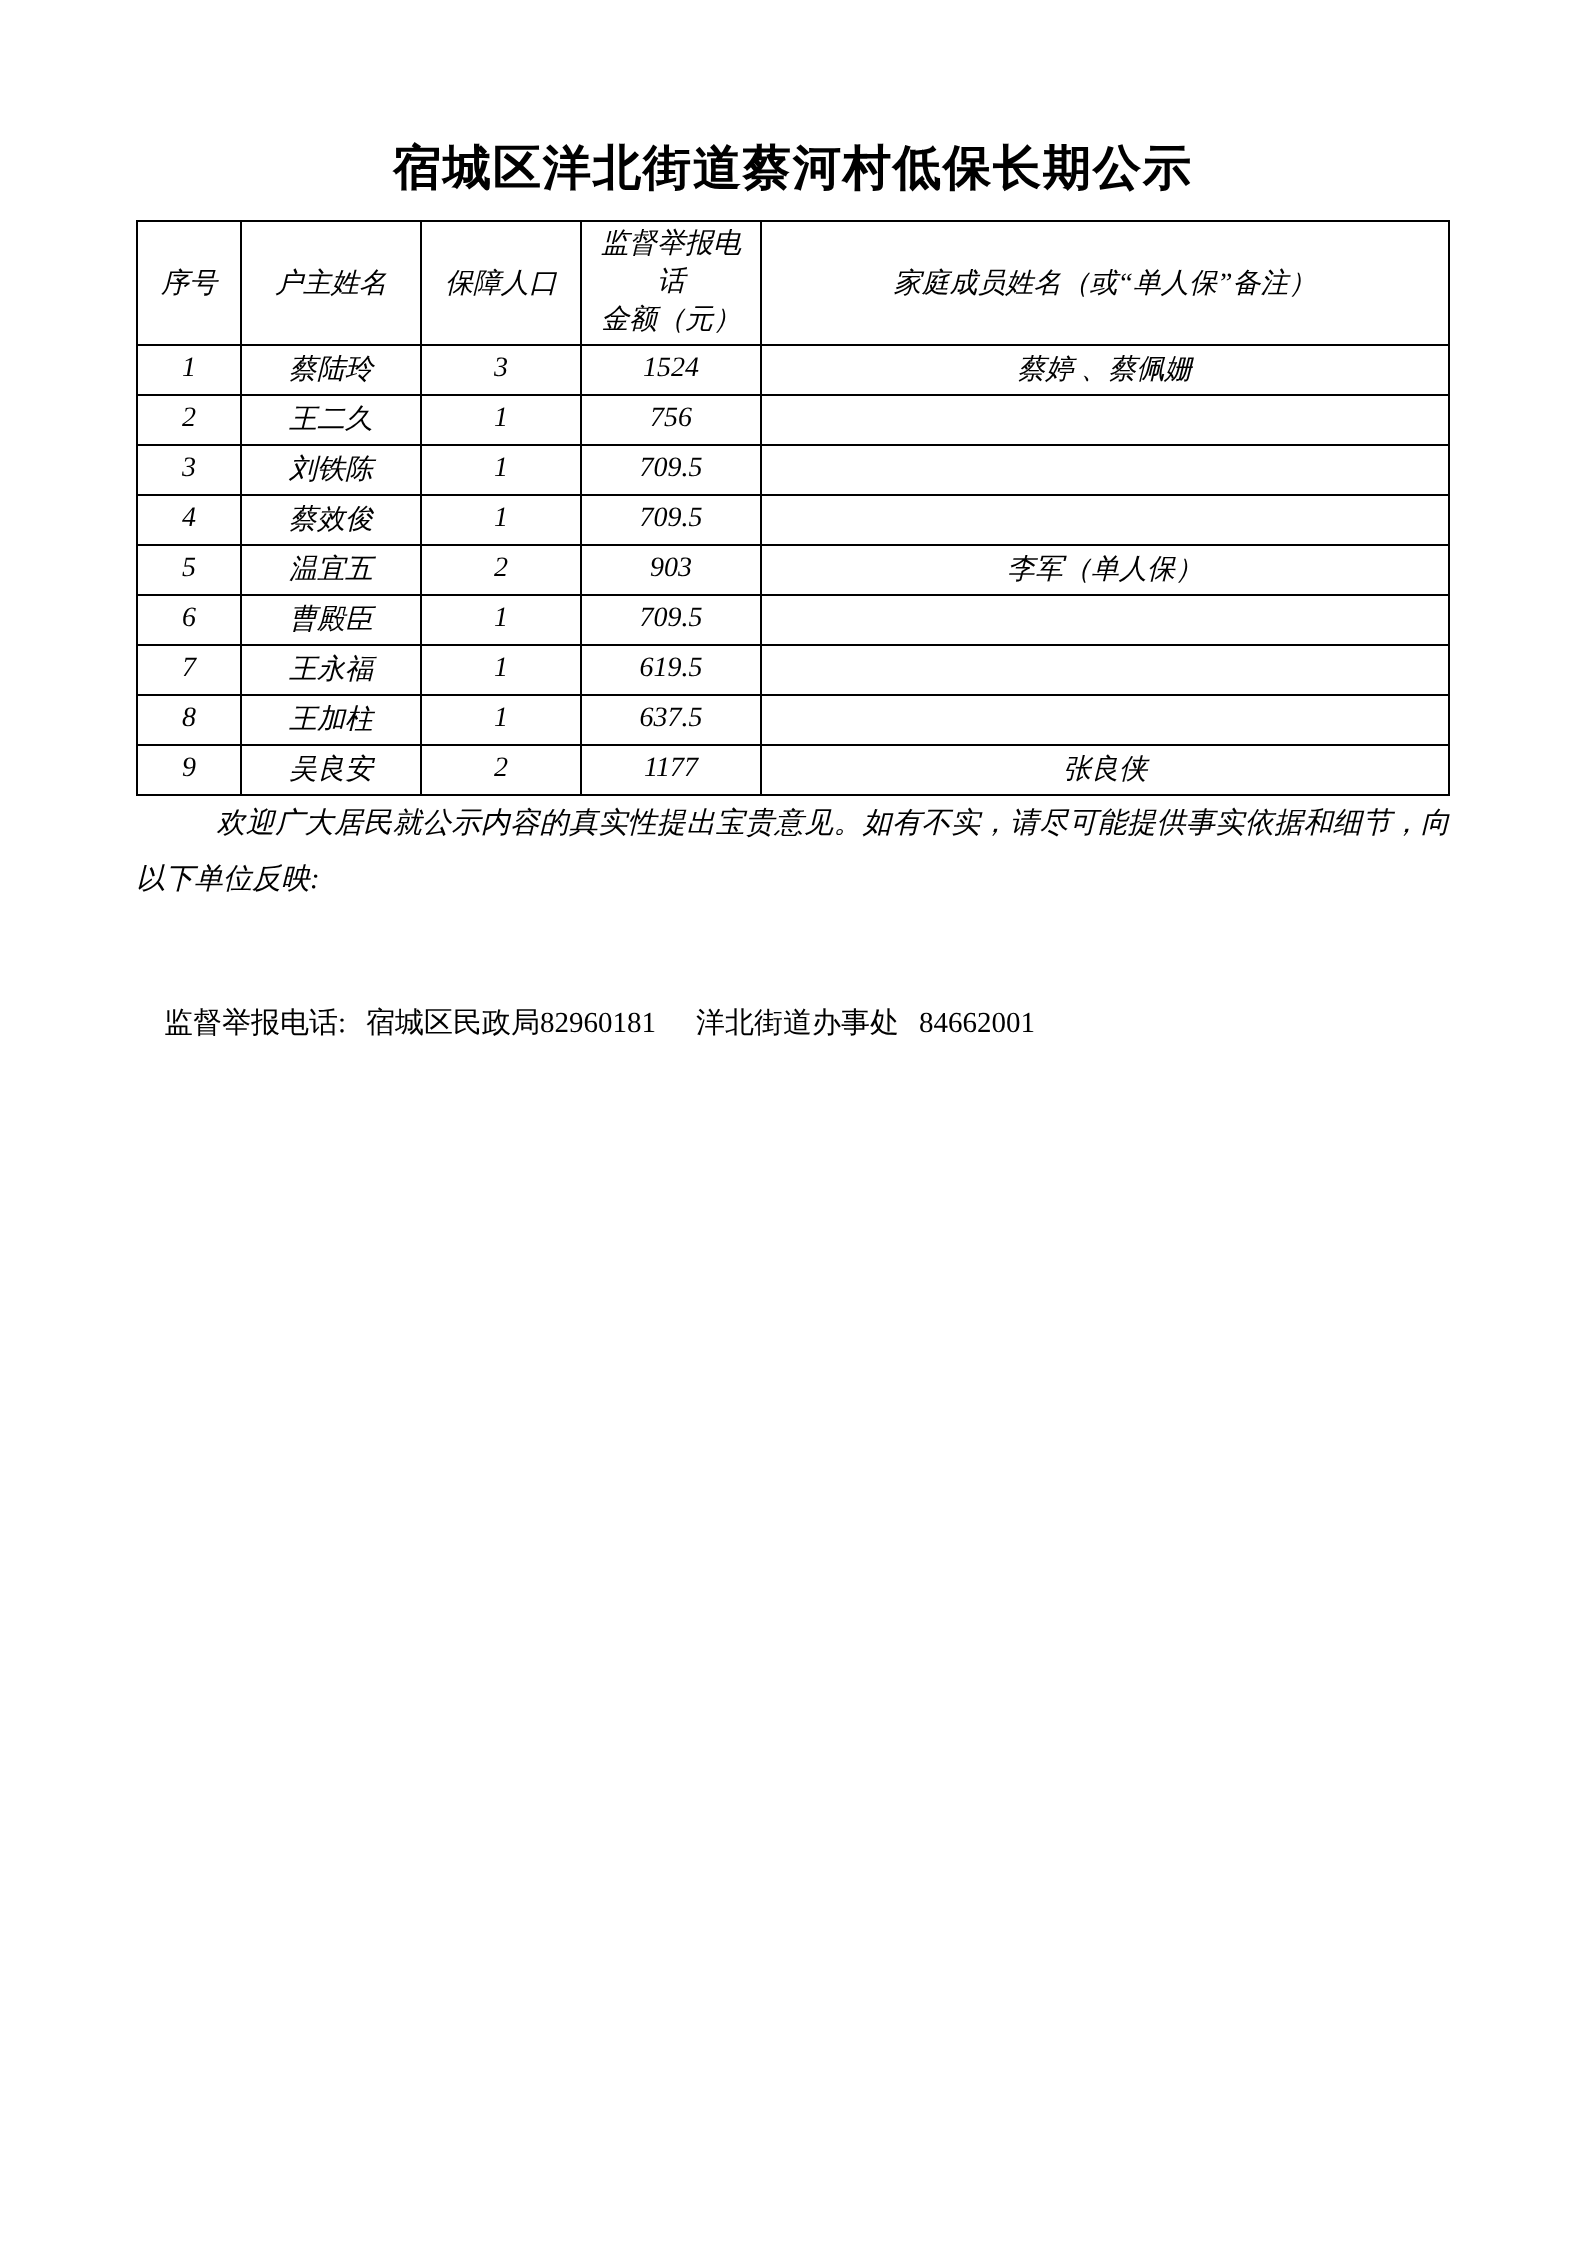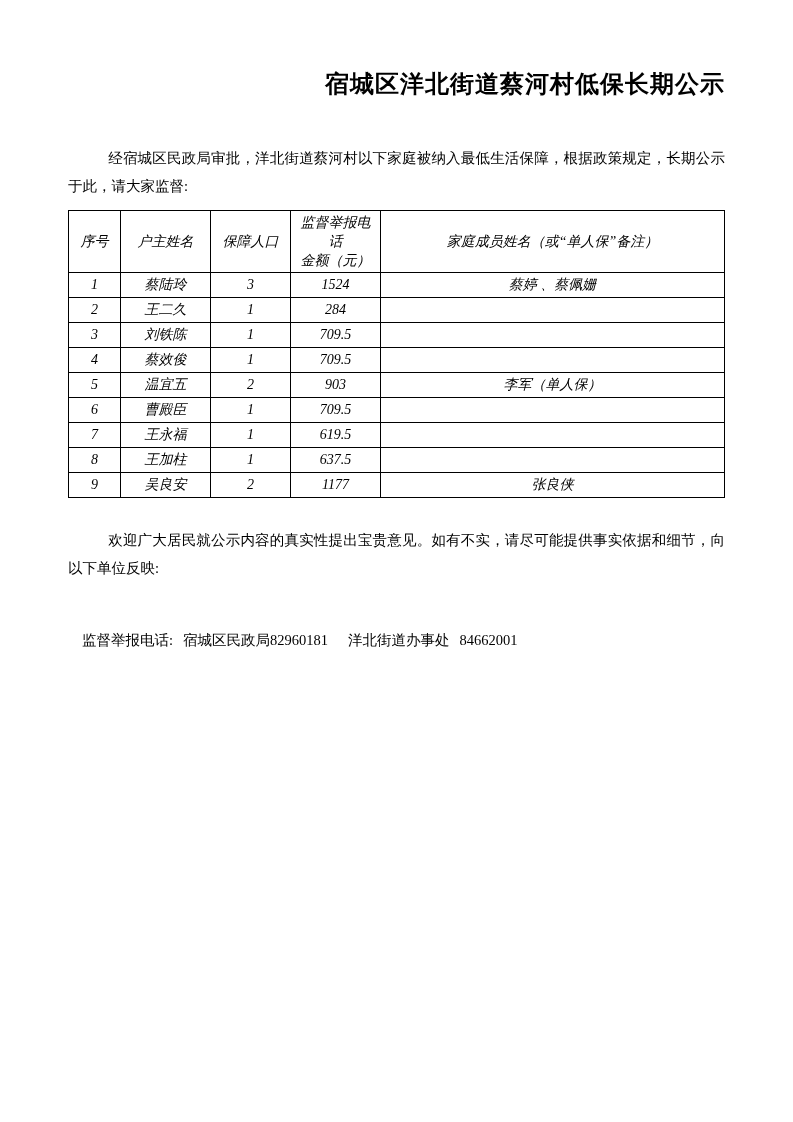--- a/index.html
+++ b/index.html
@@ -16,21 +16,21 @@
     overflow: hidden;
   }
   .page {
     width: 793px;
     height: 1122px;
     box-sizing: border-box;
     padding: 0 68px;
     position: relative;
   }
   .doc-title {
-    text-align: right;
+    text-align: center;
     font-size: 24px;
     font-weight: bold;
     letter-spacing: 1px;
     margin-top: 68px;
     margin-bottom: 0;
     font-family: "Liberation Serif", "DejaVu Serif", serif;
   }
   .para {
     font-size: 14.5px;
     line-height: 28px;
@@ -73,36 +73,36 @@
   .col-amount { width: 90px; }
   .col-members { width: auto; }
   .hdr-amount {
     text-align: left;
     line-height: 19px;
   }
   .num-cell {
     font-family: "Liberation Serif", "DejaVu Serif", serif;
   }
   .para.note {
-    margin-top: 28px;
+    margin-top: 0;
+    font-style: italic;
   }
   .para.contact {
     margin-top: 44px;
     padding-left: 14px;
   }
   .gap-sm { display: inline-block; width: 10px; }
 </style>
 </head>
 <body>
 
 <div class="page">
 
   <h1 class="doc-title">宿城区洋北街道蔡河村低保长期公示</h1>
 
-  <p class="para intro"><span class="indent"></span><span>经宿城区民政局审批，洋北街道蔡河村以下家庭被纳入最低生活保障，根据政策规定，长期公示于此，请大家监督:</span></p>
 
   <table class="main-table">
     <colgroup>
       <col class="col-no">
       <col class="col-name">
       <col class="col-people">
       <col class="col-amount">
       <col class="col-members">
     </colgroup>
     <thead>
@@ -122,21 +122,21 @@
         <td class="num-cell">1</td>
         <td>蔡陆玲</td>
         <td class="num-cell">3</td>
         <td class="num-cell">1524</td>
         <td>蔡婷 、蔡佩姗</td>
       </tr>
       <tr>
         <td class="num-cell">2</td>
         <td>王二久</td>
         <td class="num-cell">1</td>
-        <td class="num-cell">284</td>
+        <td class="num-cell">756</td>
         <td></td>
       </tr>
       <tr>
         <td class="num-cell">3</td>
         <td>刘铁陈</td>
         <td class="num-cell">1</td>
         <td class="num-cell">709.5</td>
         <td></td>
       </tr>
       <tr>

